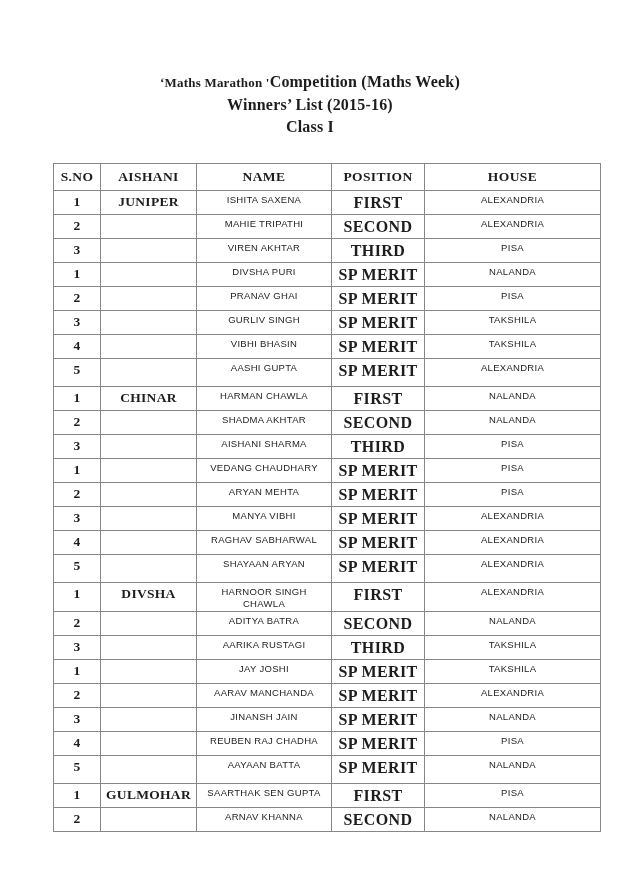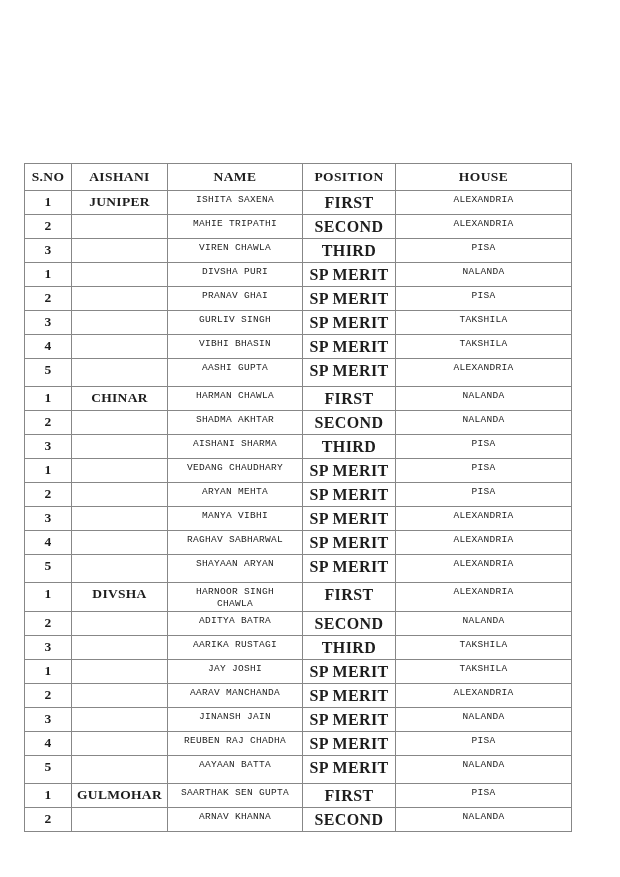--- a/index.html
+++ b/index.html
@@ -21,21 +21,21 @@
     font-weight: bold;
     color: #1d1d1d;
     line-height: 22px;
   }
   .t-small { font-size: 13px; letter-spacing: 0.2px; }
   .t-large { font-size: 16px; letter-spacing: 0.2px; }
 
   table.winners {
     position: absolute;
     top: 163px;
-    left: 24px;
+    left: 53px;
     width: 547px;
     border-collapse: collapse;
     table-layout: fixed;
   }
   table.winners th,
   table.winners td {
     border: 1px solid #878787;
     overflow: hidden;
   }
   table.winners th {
@@ -58,34 +58,39 @@
     color: #1d1d1d;
   }
   td.serif {
     font-family: "Liberation Serif", serif;
     font-weight: bold;
     font-size: 13.5px;
     letter-spacing: 0.3px;
   }
   td.position { font-size: 16px; letter-spacing: 0.4px; }
   td.name, td.house {
-    font-family: Liberation Mono, monospace;
+    font-family: Liberation Sans, sans-serif;
     font-size: 9.5px;
     line-height: 11.5px;
     letter-spacing: 0.3px;
     color: #3c3c3c;
     padding-top: 6px;
     white-space: pre-line;
   }
 </style>
 </head>
 <body>
 
 <div class="page">
 
+  <div class="title-block">
+    <div><span class="t-small">‘Maths Marathon '</span><span class="t-large">Competition (Maths Week)</span></div>
+    <div class="t-large">Winners’ List (2015-16)</div>
+    <div class="t-large">Class I</div>
+  </div>
 
   <table class="winners">
     <colgroup>
       <col style="width:47px">
       <col style="width:96px">
       <col style="width:135px">
       <col style="width:93px">
       <col style="width:176px">
     </colgroup>
     <thead>
@@ -108,21 +113,21 @@
         <tr class="row">
     <td class="serif sno">2</td>
     <td class="serif section"></td>
     <td class="name">MAHIE TRIPATHI</td>
     <td class="serif position">SECOND</td>
     <td class="house">ALEXANDRIA</td>
   </tr>
         <tr class="row">
     <td class="serif sno">3</td>
     <td class="serif section"></td>
-    <td class="name">VIREN CHAWLA</td>
+    <td class="name">VIREN AKHTAR</td>
     <td class="serif position">THIRD</td>
     <td class="house">PISA</td>
   </tr>
         <tr class="row">
     <td class="serif sno">1</td>
     <td class="serif section"></td>
     <td class="name">DIVSHA PURI</td>
     <td class="serif position">SP MERIT</td>
     <td class="house">NALANDA</td>
   </tr>

